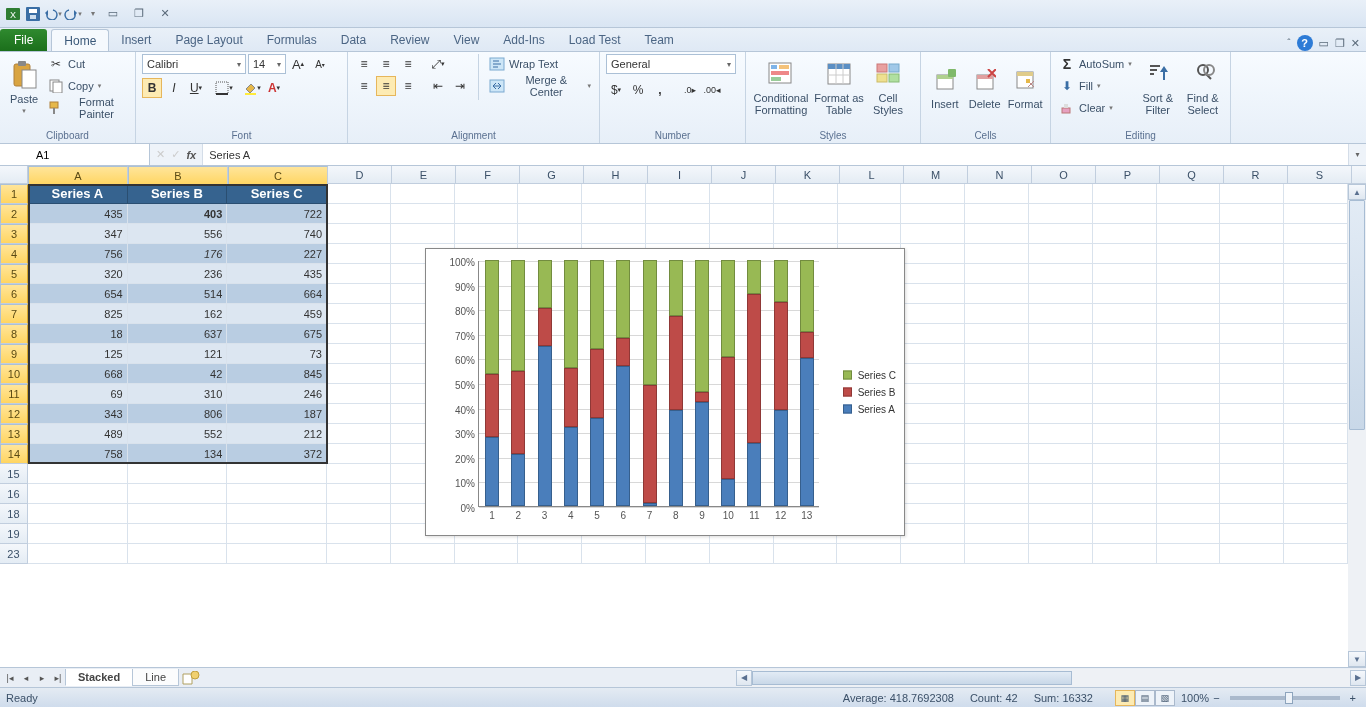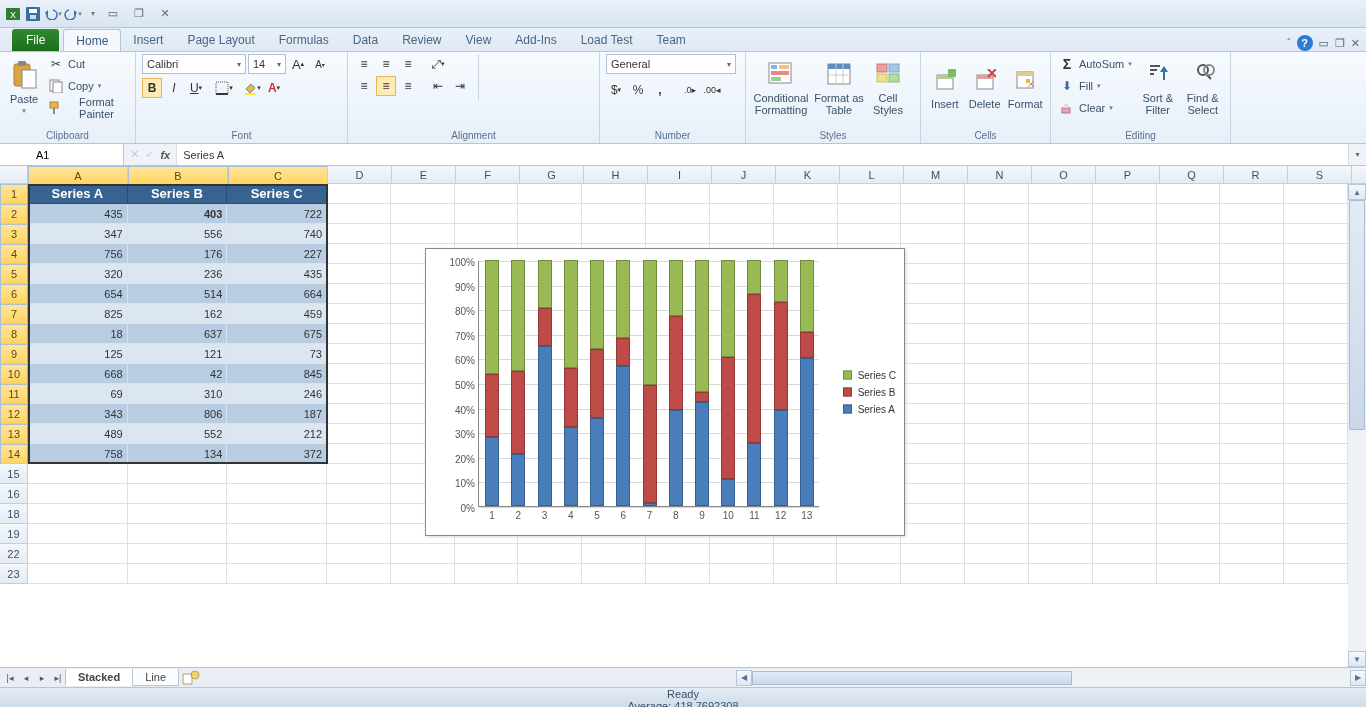--- a/index.html
+++ b/index.html
@@ -5,21 +5,21 @@
   * { box-sizing: border-box; margin: 0; padding: 0; }
   body { font-family: "Segoe UI", Tahoma, sans-serif; font-size: 11px; background: #fff; overflow: hidden; width: 1366px; height: 707px; position: relative; color:#333;}
   
   .titlebar { height: 28px; background: linear-gradient(#e9f0f8,#d9e5f3); border-bottom:1px solid #b6c6d8; display:flex; align-items:center; padding:0 4px; }
   .qat { display:flex; align-items:center; gap:2px; }
   .qat .ql { width:18px; height:18px; display:flex; align-items:center; justify-content:center; border-radius:2px; }
   .title-center { flex:1; text-align:center; color:#5a6a7a; font-size:12px;}
   .win-ctrl { display:flex; gap:4px; }
   .win-ctrl span { width:22px; height:14px; display:flex; align-items:center; justify-content:center; color:#5a6a7a; font-size:11px;}
   
-  .tabline { height:24px; background:linear-gradient(#e9f0f8,#dfe9f5); display:flex; align-items:flex-end; padding-left:12px; border-bottom:1px solid #b6c6d8;}
+  .tabline { height:24px; background:linear-gradient(#e9f0f8,#dfe9f5); display:flex; align-items:flex-end; padding-left:0; border-bottom:1px solid #b6c6d8;}
   .file-tab { background:linear-gradient(#2f8a2f,#1b6f1b); color:#fff; padding:4px 14px; height:22px; display:flex; align-items:center; font-size:12px; border-top-left-radius:3px; border-top-right-radius:3px; margin-right:4px;}
   .rtab { padding:4px 12px; height:22px; display:flex; align-items:center; color:#4b6584; font-size:12px; cursor:default;}
   .rtab.active { background:#f5f9fd; border:1px solid #b6c6d8; border-bottom:none; border-top-left-radius:3px; border-top-right-radius:3px; color:#3b5979;}
   .tabline .right-ctrls { margin-left:auto; display:flex; align-items:center; gap:6px; padding-right:6px; color:#5a6a7a;}
   .help-ic { width:16px; height:16px; background:#2d7bd6; border-radius:50%; color:#fff; display:flex; align-items:center; justify-content:center; font-weight:bold; font-size:11px;}
   
   .ribbon { height:92px; background:linear-gradient(#f7fbff,#e7eff8); border-bottom:1px solid #b6c6d8; display:flex; }
   .group { border-right:1px solid #c6d4e3; padding:2px 6px 0 6px; display:flex; flex-direction:column; justify-content:space-between;}
   .group-body { display:flex; align-items:flex-start; gap:4px; flex:1;}
   .group-label { text-align:center; color:#5a7090; font-size:10px; padding-bottom:2px; position:relative;}
@@ -29,21 +29,21 @@
   .col { display:flex; flex-direction:column; gap:2px;}
   .smbtn { display:flex; align-items:center; gap:4px; height:20px; padding:0 2px;}
   .smbtn .ic { width:16px; height:16px; display:flex; align-items:center; justify-content:center; font-size:12px;}
   .sel { height:20px; border:1px solid #abc0d6; background:#fff; display:flex; align-items:center; padding:0 4px; font-size:11px;}
   .sel .dd { margin-left:auto; font-size:8px; color:#666;}
   .row { display:flex; gap:2px; align-items:center;}
   .sq { width:20px; height:20px; border:1px solid transparent; display:flex; align-items:center; justify-content:center; font-size:12px;}
   .sq.active { background:#fdebb3; border:1px solid #e6b65b;}
   
   .fbar { height:22px; border-bottom:1px solid #b6c6d8; display:flex; align-items:stretch; background:#eef3f9;}
-  .namebox { width:124px; border-right:1px solid #b6c6d8; display:flex; align-items:center; background:#fff;}
+  .namebox { width:150px; border-right:1px solid #b6c6d8; display:flex; align-items:center; background:#fff;}
   .namebox input { border:none; width:100%; padding-left:36px; font-size:11px; outline:none; text-align:left;}
   .fxbtns { display:flex; align-items:center; padding:0 6px; gap:6px; color:#888; border-right:1px solid #d4dde8;}
   .fxinput { flex:1; background:#fff; display:flex; align-items:center; padding-left:6px; font-size:11px;}
   .fbar .vexp { width:18px; border-left:1px solid #d4dde8; display:flex; align-items:center; justify-content:center; font-size:8px; color:#666;}
   
   .sheet-area { position:absolute; top:166px; bottom:40px; left:0; right:0; overflow:hidden; background:#fff;}
   .colheads { display:flex; height:18px; background:linear-gradient(#f4f7fb,#e4ecf4); border-bottom:1px solid #c1cede;}
   .rchead { width:28px; border-right:1px solid #c1cede; background:linear-gradient(#f4f7fb,#e4ecf4);}
   .ch { border-right:1px solid #c1cede; text-align:center; font-size:11px; color:#3b5068; display:flex; align-items:center; justify-content:center;}
   .ch.sel { background:linear-gradient(#ffe59a,#ffd561); color:#5a4a15; border-bottom:1px solid #d8a82c;}
@@ -80,21 +80,21 @@
   .navt { display:flex; gap:0; padding-left:2px;}
   .navt span { width:16px; height:16px; display:flex; align-items:center; justify-content:center; font-size:9px; color:#555; border:1px solid transparent;}
   .stab { padding:2px 12px; border:1px solid #b6c6d8; border-top:none; background:#fbfcfd; font-size:11px; margin-left:-1px; color:#444;}
   .stab.active { background:#fff; font-weight:bold; border-bottom:1px solid #fff;}
   .newsheet { width:24px; display:flex; align-items:center; justify-content:center; color:#7b6c34;}
   .hscroll { margin-left:auto; height:18px; display:flex; align-items:center; width:630px; background:#eef1f5;}
   .hscroll .btn { width:16px; height:16px;}
   .hscroll .track { flex:1; position:relative; height:16px;}
   .hscroll .thumb { position:absolute; top:1px; bottom:1px; background:linear-gradient(#e2ebf5,#c9d8e8); border:1px solid #a7bcd3;}
   
-  .statusbar { position:absolute; bottom:0; left:0; right:0; height:20px; background:linear-gradient(#e4ebf3,#cfdcec); border-top:1px solid #b6c6d8; display:flex; align-items:center; padding:0 6px; font-size:11px; color:#3b5068;flex-direction:column;}
+  .statusbar { position:absolute; bottom:0; left:0; right:0; height:20px; background:linear-gradient(#e4ebf3,#cfdcec); border-top:1px solid #b6c6d8; display:flex; align-items:center; padding:0 6px; font-size:11px; color:#3b5068;}
   .statusbar .sp { flex:1;}
   .viewbtns { display:flex; gap:0; margin:0 6px;}
   .viewbtns span { width:20px; height:16px; border:1px solid #aab9cc; display:flex; align-items:center; justify-content:center; background:#eef3f9; font-size:9px;}
   .viewbtns span.active { background:#fdebb3; border-color:#e6b65b;}
   .zoomsl { width:110px; height:4px; background:#aab9cc; position:relative; margin:0 6px;}
   .zoomsl .zthumb { position:absolute; top:-4px; width:8px; height:12px; background:#eef3f9; border:1px solid #8da4bd; left:50%;}
   
   svg { display:block; }
 </style>
 </head>
@@ -267,20 +267,41 @@
         <div class="row">
           <span class="sq">≡</span>
           <span class="sq active">≡</span>
           <span class="sq">≡</span>
           <span style="width:6px"></span>
           <span class="sq">⇤</span>
           <span class="sq">⇥</span>
         </div>
       </div>
       <div style="width:1px;background:#c6d4e3;height:46px;margin:0 4px"></div>
+      <div class="col">
+        <div class="smbtn">
+            <span class="ic">
+              <svg width="16" height="14">
+                <rect x="1" y="1" width="14" height="12" fill="#cde6f7" stroke="#7ba9d0"></rect>
+                <path d="M4 4 h6 M4 7 h8 M4 10 h5" stroke="#3a6ea5"></path>
+              </svg>
+            </span>
+            <span class="lbl">Wrap Text</span>
+          </div>
+        <div class="smbtn">
+            <span class="ic">
+              <svg width="16" height="14">
+                <rect x="1" y="1" width="14" height="12" fill="#cde6f7" stroke="#7ba9d0"></rect>
+                <path d="M4 7 h8 M7 4 l-3 3 l3 3 M9 4 l3 3 l-3 3" stroke="#3a6ea5" fill="none"></path>
+              </svg>
+            </span>
+            <span class="lbl">Merge &amp; Center</span>
+            <span style="font-size:7px;color:#777">▾</span>
+          </div>
+      </div>
     </div>
     <div class="group-label">Alignment</div>
   </div>
 
   <div class="group" style="width:146px">
     <div class="group-body" style="flex-direction:column; gap:6px; width:100%">
       <div class="sel" style="width:130px">
           <span>General</span>
           <span class="dd">▾</span>
         </div>
@@ -523,21 +544,21 @@
         <div class="cell" style="width: 64px;"></div>
         <div class="cell" style="width: 64px;"></div>
         <div class="cell" style="width: 64px;"></div>
         <div class="cell" style="width: 64px;"></div>
         <div class="cell" style="width: 64px;"></div>
         <div class="cell" style="width: 64px;"></div>
       </div>
       <div class="gridrow">
         <div class="rh sel">4</div>
         <div class="cell data0" style="width: 100px;">756</div>
-        <div class="cell data0" style="width: 100px;">176</div>
+        <div class="cell data0" style="width: 100px; font-style: italic;">176</div>
         <div class="cell data0" style="width: 100px;">227</div>
         <div class="cell" style="width: 64px;"></div>
         <div class="cell" style="width: 64px;"></div>
         <div class="cell" style="width: 64px;"></div>
         <div class="cell" style="width: 64px;"></div>
         <div class="cell" style="width: 64px;"></div>
         <div class="cell" style="width: 64px;"></div>
         <div class="cell" style="width: 64px;"></div>
         <div class="cell" style="width: 64px;"></div>
         <div class="cell" style="width: 64px;"></div>
@@ -830,42 +851,20 @@
         <div class="cell" style="width: 64px;"></div>
         <div class="cell" style="width: 64px;"></div>
         <div class="cell" style="width: 64px;"></div>
         <div class="cell" style="width: 64px;"></div>
         <div class="cell" style="width: 64px;"></div>
         <div class="cell" style="width: 64px;"></div>
         <div class="cell" style="width: 64px;"></div>
       </div>
       <div class="gridrow">
         <div class="rh">19</div>
-        <div class="cell" style="width: 100px;"></div>
-        <div class="cell" style="width: 100px;"></div>
-        <div class="cell" style="width: 100px;"></div>
-        <div class="cell" style="width: 64px;"></div>
-        <div class="cell" style="width: 64px;"></div>
-        <div class="cell" style="width: 64px;"></div>
-        <div class="cell" style="width: 64px;"></div>
-        <div class="cell" style="width: 64px;"></div>
-        <div class="cell" style="width: 64px;"></div>
-        <div class="cell" style="width: 64px;"></div>
-        <div class="cell" style="width: 64px;"></div>
-        <div class="cell" style="width: 64px;"></div>
-        <div class="cell" style="width: 64px;"></div>
-        <div class="cell" style="width: 64px;"></div>
-        <div class="cell" style="width: 64px;"></div>
-        <div class="cell" style="width: 64px;"></div>
-        <div class="cell" style="width: 64px;"></div>
-        <div class="cell" style="width: 64px;"></div>
-        <div class="cell" style="width: 64px;"></div>
-      </div>
-      <div class="gridrow">
-        <div class="rh">22</div>
         <div class="cell" style="width: 100px;"></div>
         <div class="cell" style="width: 100px;"></div>
         <div class="cell" style="width: 100px;"></div>
         <div class="cell" style="width: 64px;"></div>
         <div class="cell" style="width: 64px;"></div>
         <div class="cell" style="width: 64px;"></div>
         <div class="cell" style="width: 64px;"></div>
         <div class="cell" style="width: 64px;"></div>
         <div class="cell" style="width: 64px;"></div>
         <div class="cell" style="width: 64px;"></div>

